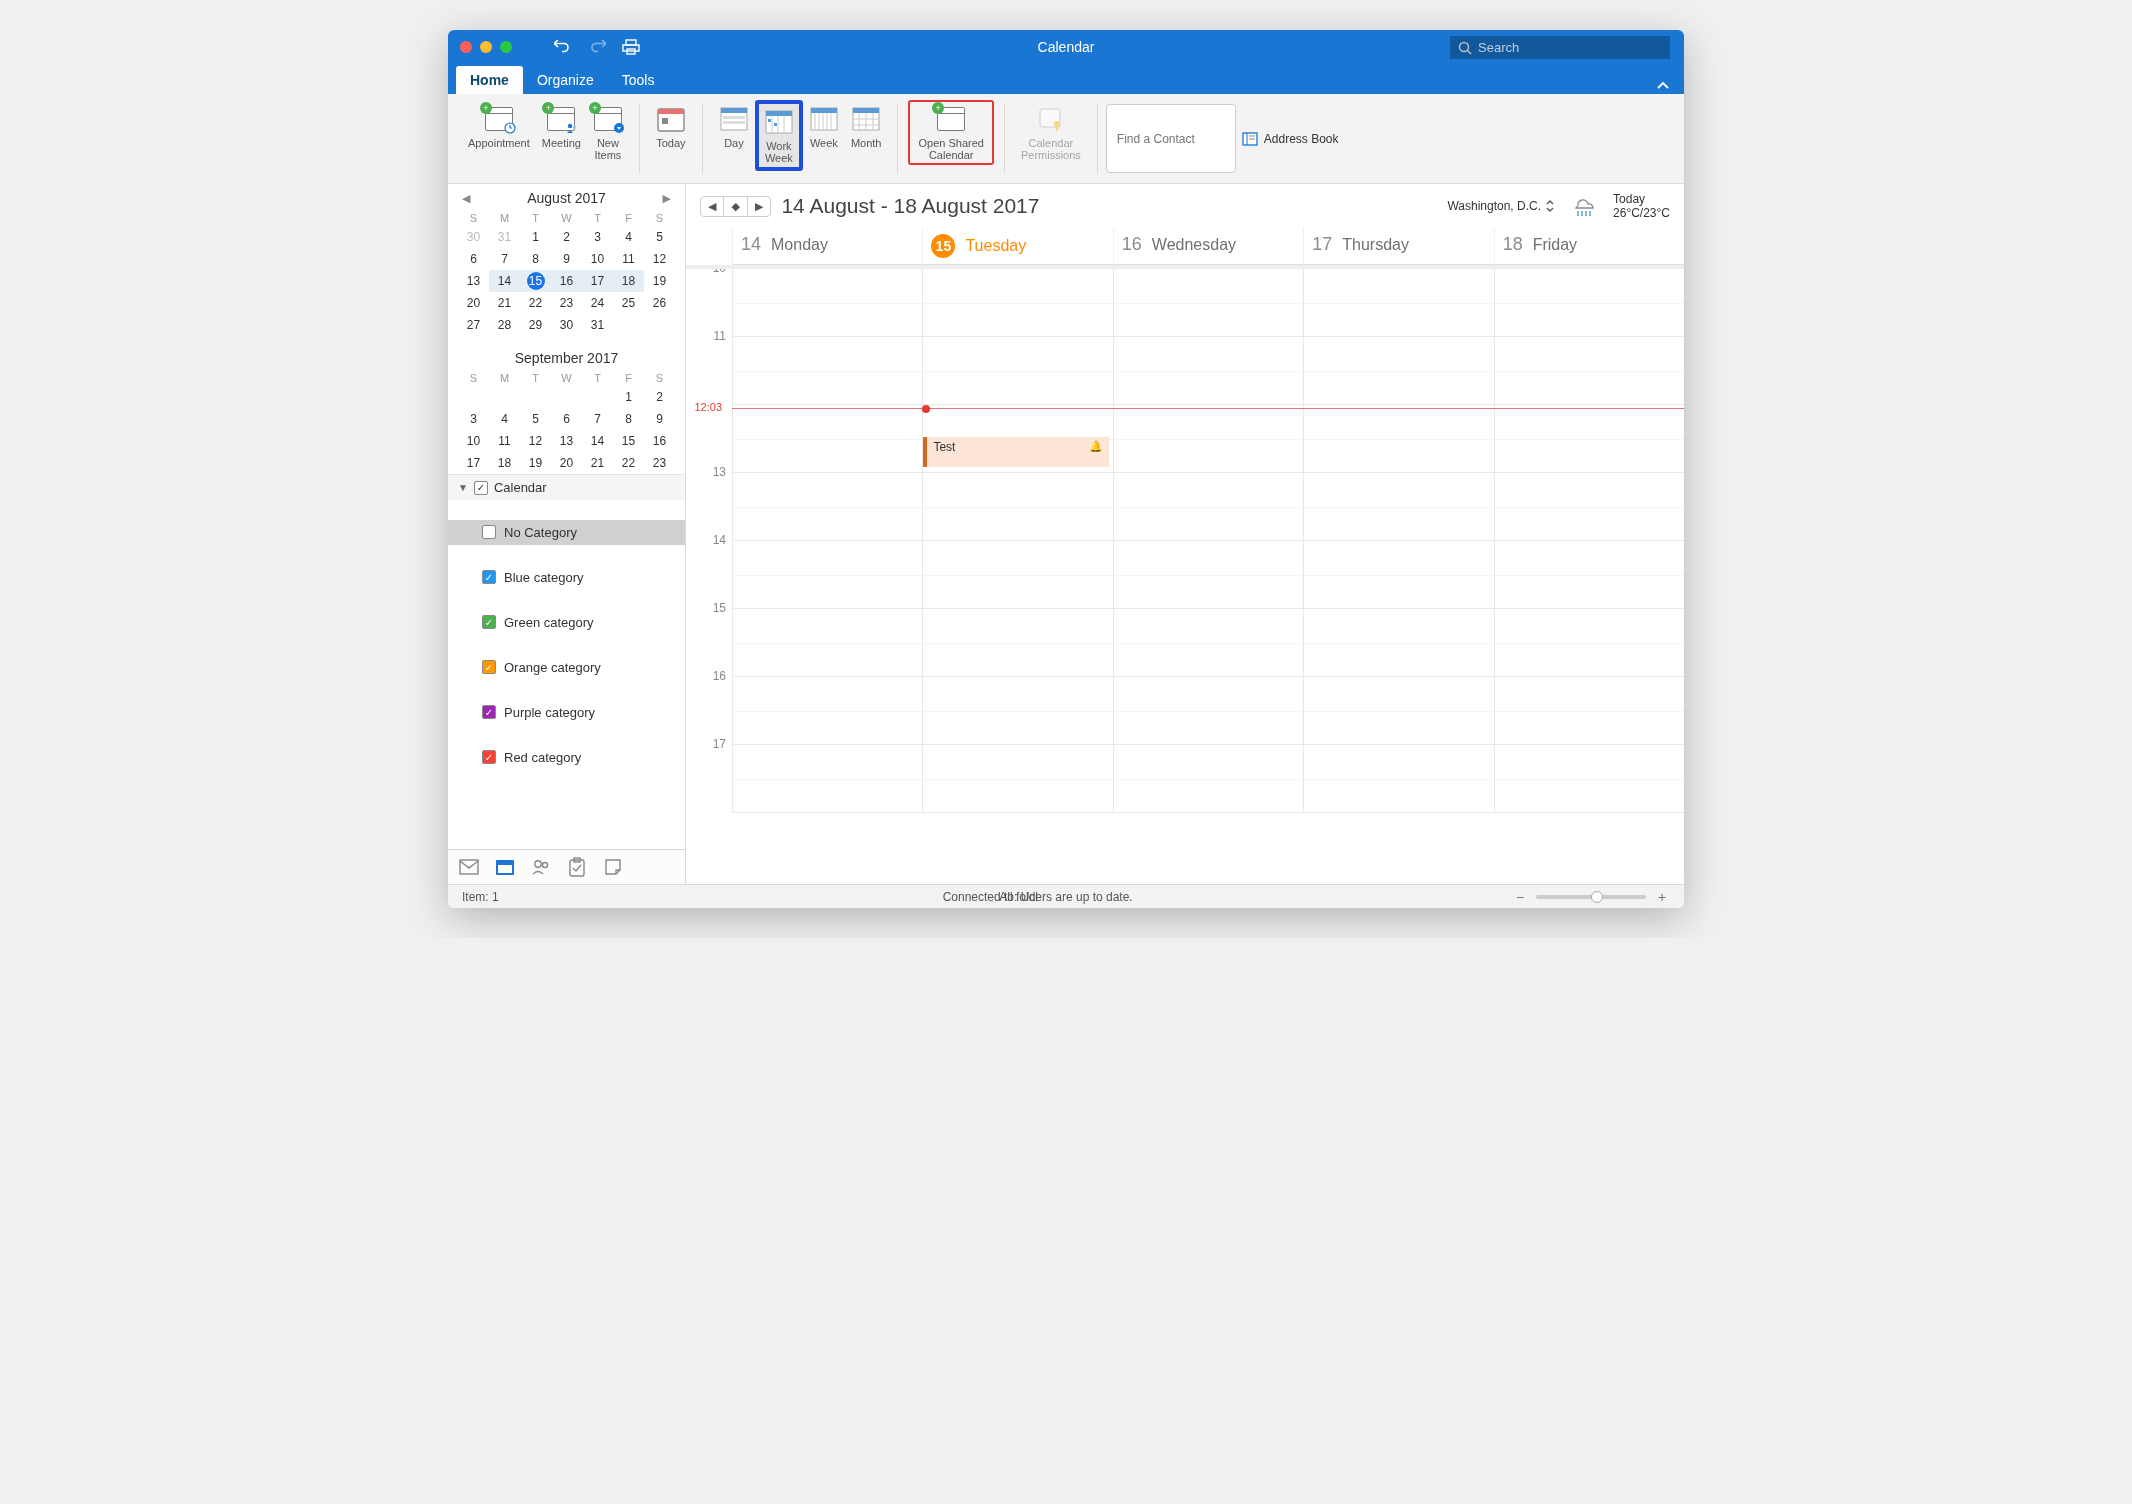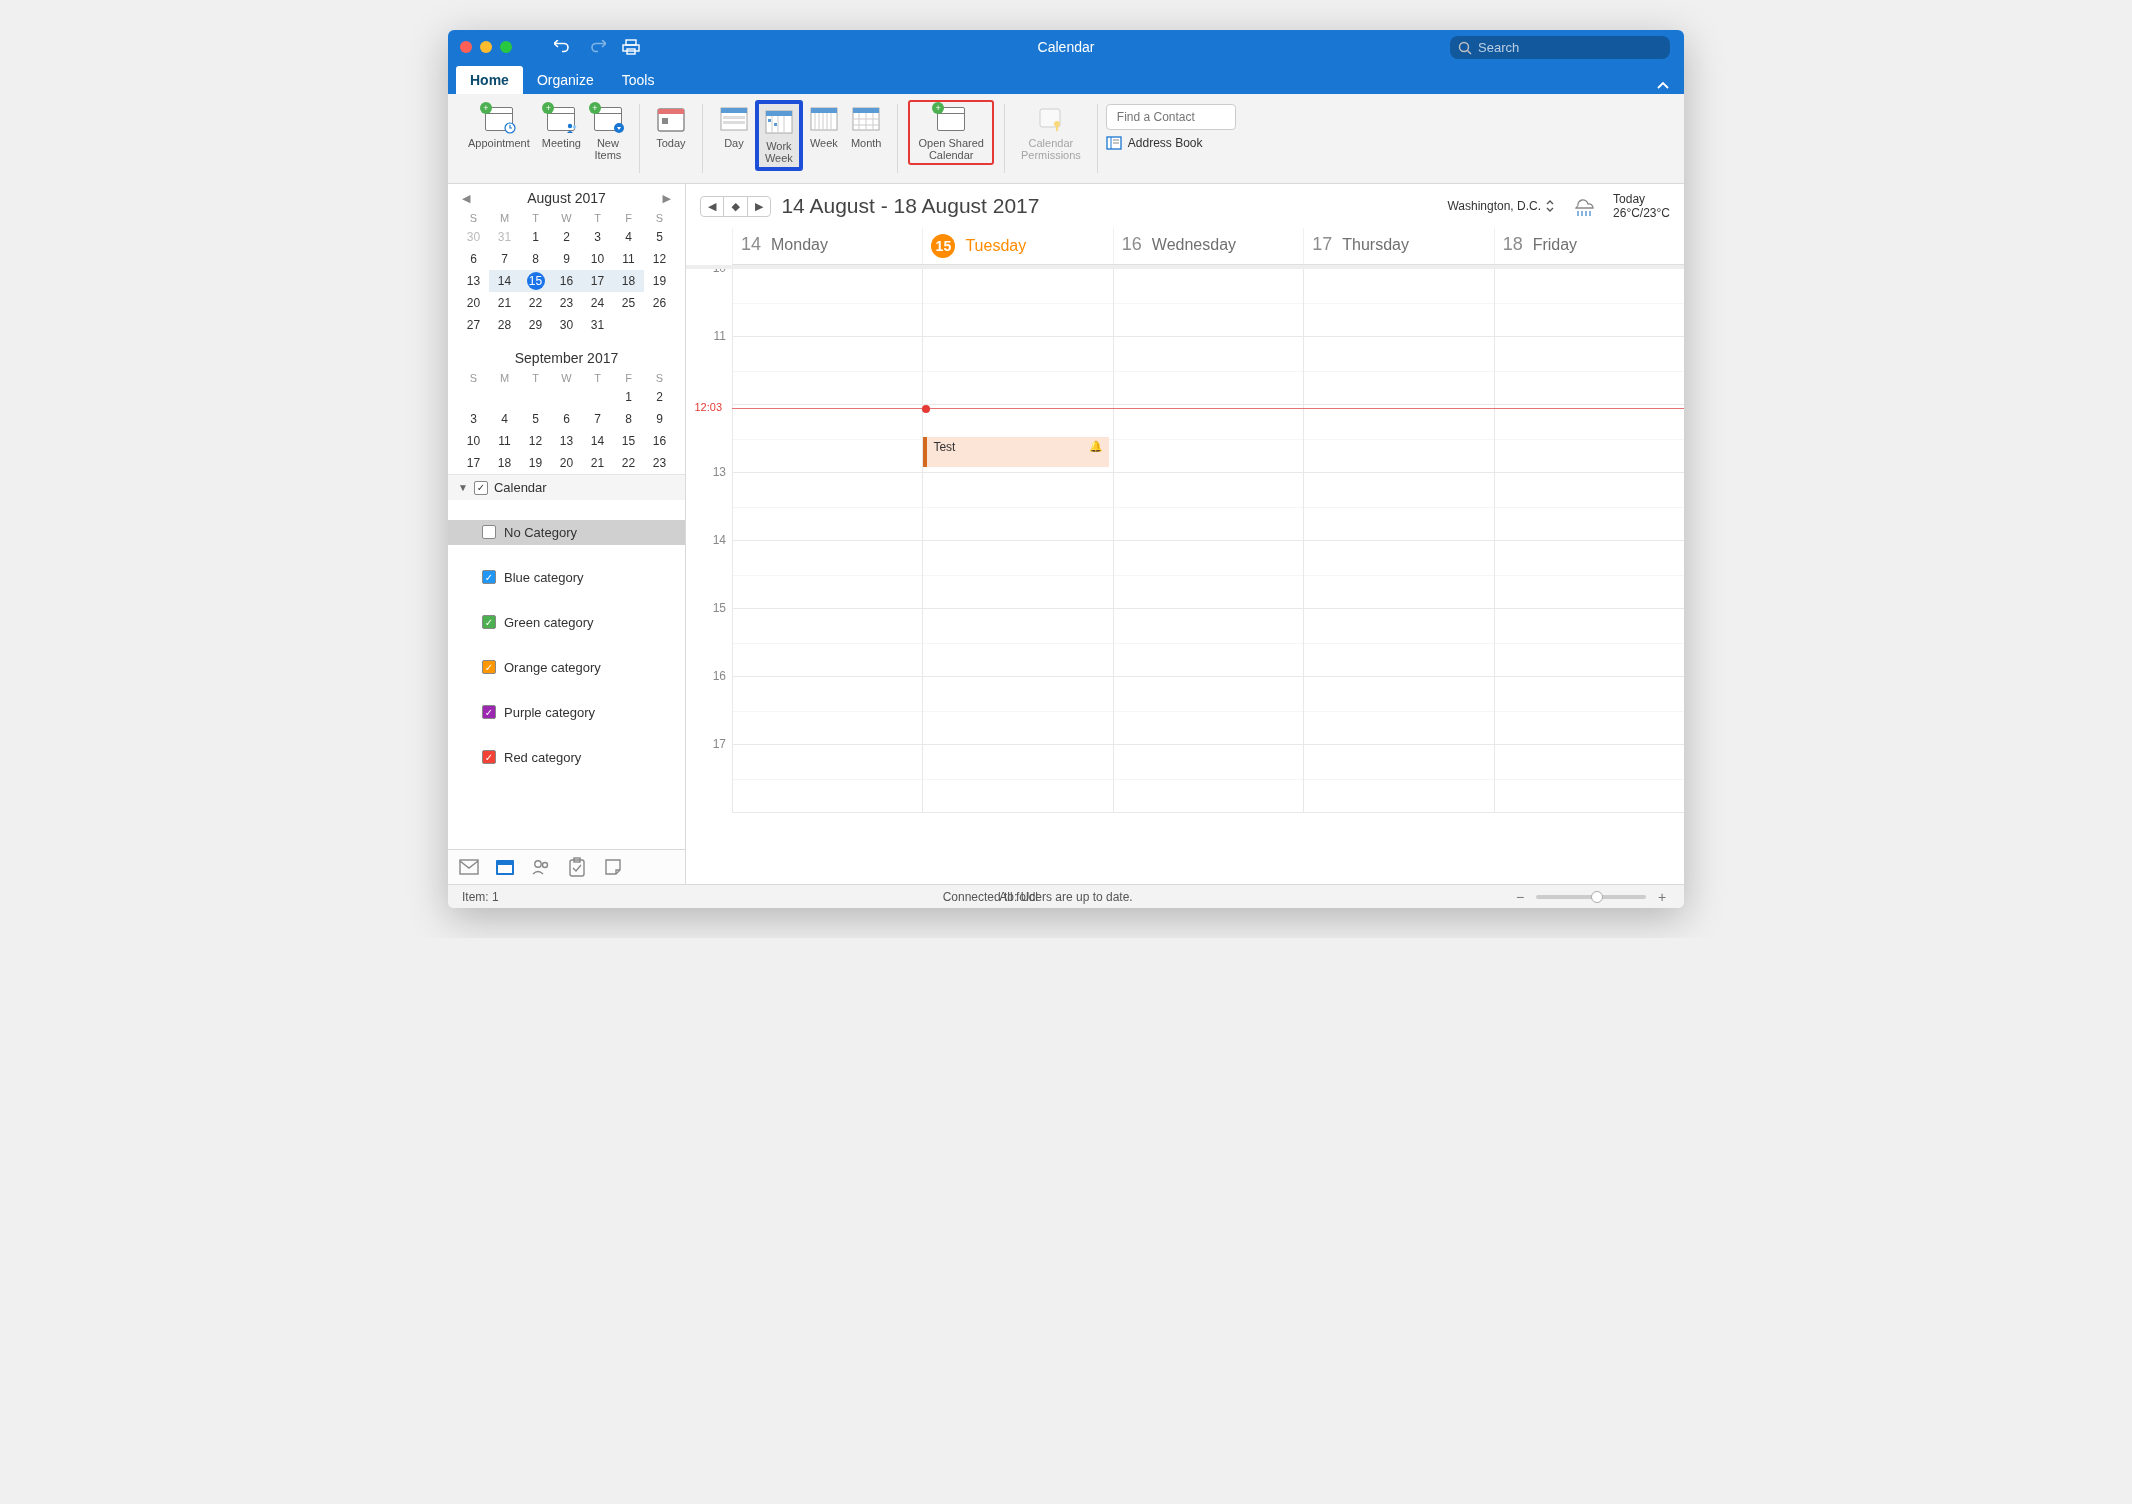--- a/index.html
+++ b/index.html
@@ -11,41 +11,41 @@
   .traffic-lights { display: flex; gap: 8px; margin-left: 12px; }
   .tl { width: 12px; height: 12px; border-radius: 50%; }
   .tl.red { background: #ff5f57; }
   .tl.yellow { background: #febc2e; }
   .tl.green { background: #28c840; }
   .title-icons { margin-left: 40px; display: flex; gap: 12px; align-items: center; }
   .title-icon-btn { width: 22px; height: 22px; display: flex; align-items: center; justify-content: center; color: #fff; cursor: pointer; }
   .title-icon-btn.disabled { opacity: 0.45; }
   .title-text { position: absolute; left: 50%; transform: translateX(-50%); font-size: 14px; font-weight: 500; }
   .search-wrap { margin-left: auto; margin-right: 14px; }
-  .search-box { background: rgba(0,0,0,0.25); border: none; border-radius: 8px; padding: 4px 10px 4px 28px; width: 220px; color: #fff; font-size: 13px; position: relative; }
+  .search-box { background: rgba(0,0,0,0.25); border: none; border-radius: 0; padding: 4px 10px 4px 28px; width: 220px; color: #fff; font-size: 13px; position: relative; }
   .search-wrap { position: relative; }
   .search-wrap svg { position: absolute; left: 8px; top: 5px; }
   .search-box::placeholder { color: rgba(255,255,255,0.7); }
 
   
   .tabstrip { background: #1976d2; height: 30px; display: flex; align-items: flex-end; padding-left: 8px; position: relative; }
   .tab { color: #fff; padding: 6px 14px; font-size: 14px; cursor: pointer; }
   .tab.active { background: #fff; color: #0c4a6e; font-weight: 600; border-radius: 3px 3px 0 0; }
   .collapse-caret { position: absolute; right: 14px; color: #fff; cursor: pointer; }
 
   
   .ribbon { background: #f3f3f3; border-bottom: 1px solid #d9d9d9; height: 90px; display: flex; align-items: stretch; padding: 4px 8px; }
   .ribbon-group { display: flex; align-items: flex-start; padding: 2px 6px; }
   .ribbon-sep { width: 1px; background: #d9d9d9; margin: 6px 4px; }
   .ribbon-btn { display: flex; flex-direction: column; align-items: center; justify-content: flex-start; padding: 3px 5px; text-align: center; font-size: 11px; color: #555; gap: 3px; cursor: pointer; border: 1px solid transparent; border-radius: 3px; }
   .ribbon-btn .ricon { width: 30px; height: 30px; display: flex; align-items: center; justify-content: center; }
   .ribbon-btn.selected { background: #e5e5e5; border: 4px solid #1d4ed8; }
   .ribbon-btn.disabled { opacity: 0.5; }
   .ribbon-btn.highlighted { border: 2px solid #e53935; padding: 2px 8px; }
-  .ribbon-right { display: flex; flex-direction: column; gap: 6px; padding: 6px 4px; }
+  .ribbon-right { display: flex; flex-direction: row; gap: 6px; padding: 6px 4px; }
   .find-contact { border: 1px solid #ccc; border-radius: 4px; padding: 5px 10px; width: 130px; font-size: 12px; color: #999; background: #fff; }
   .address-book { display: flex; align-items: center; gap: 6px; font-size: 12px; color: #333; cursor: pointer; }
 
   
   .main { flex: 1; display: flex; overflow: hidden; }
   .sidebar { width: 238px; border-right: 1px solid #d9d9d9; display: flex; flex-direction: column; background: #fff; }
   .content { flex: 1; display: flex; flex-direction: column; background: #fff; }
 
   
   .minical-wrap { padding: 6px 10px 0; }

